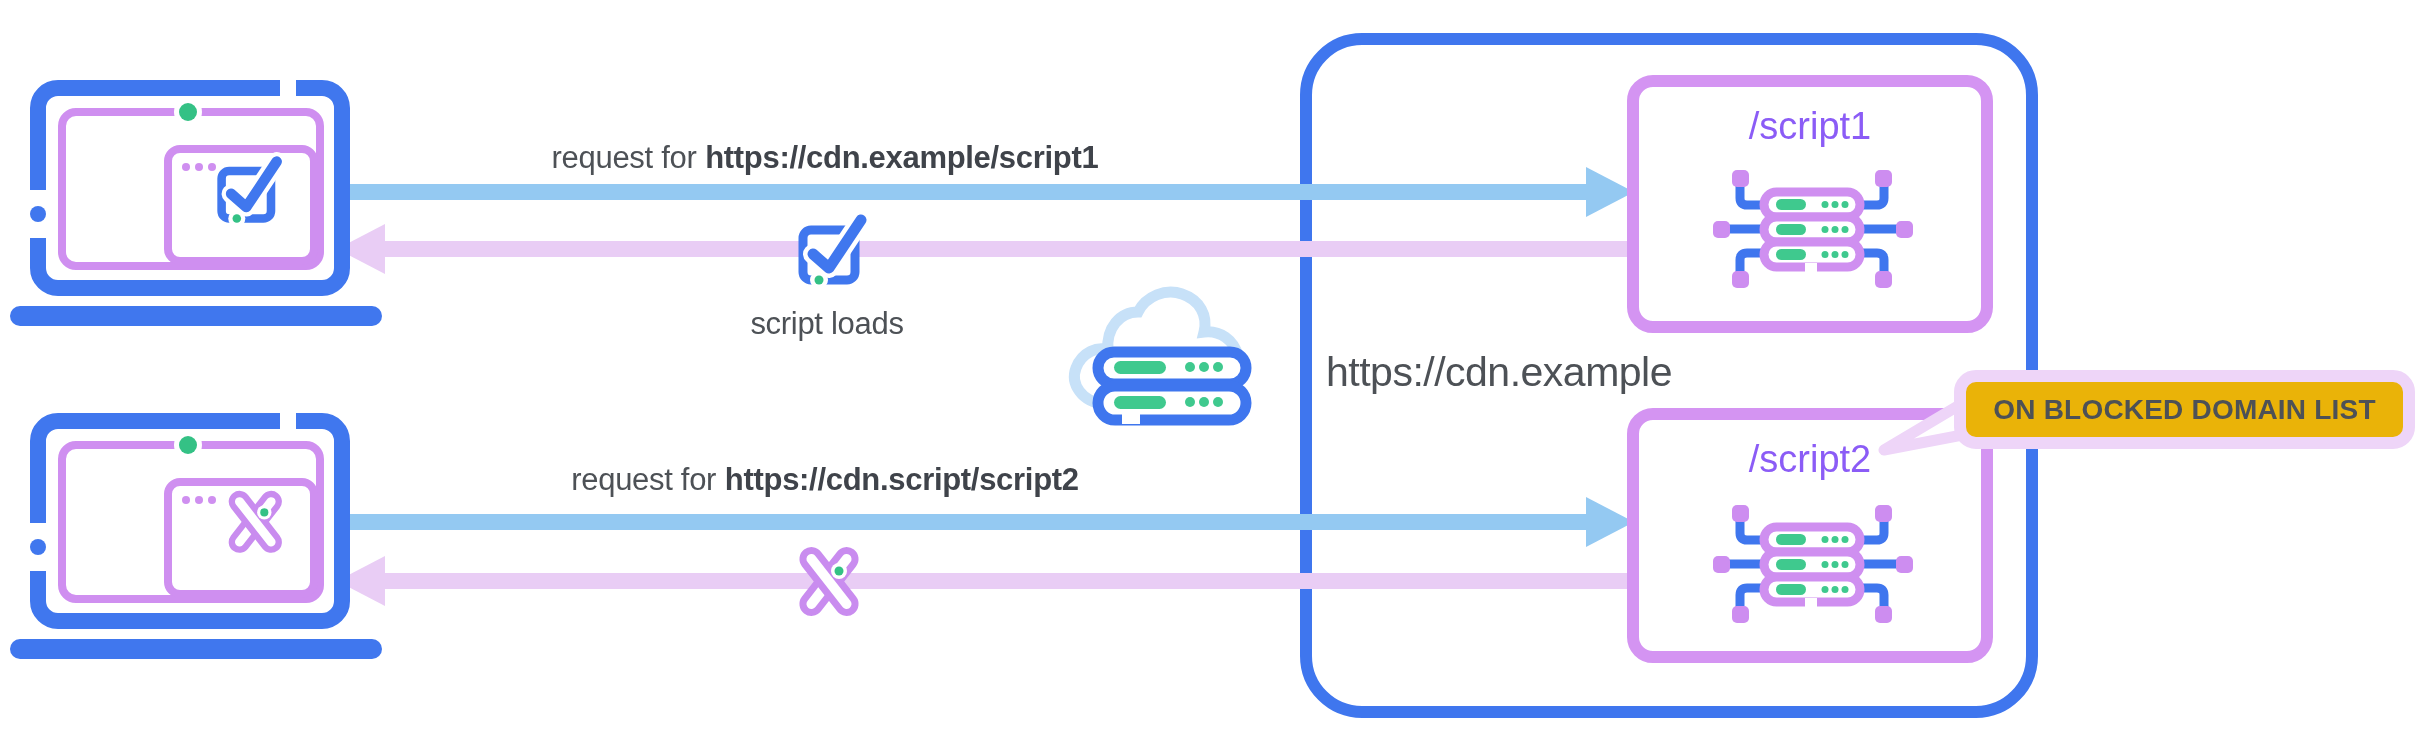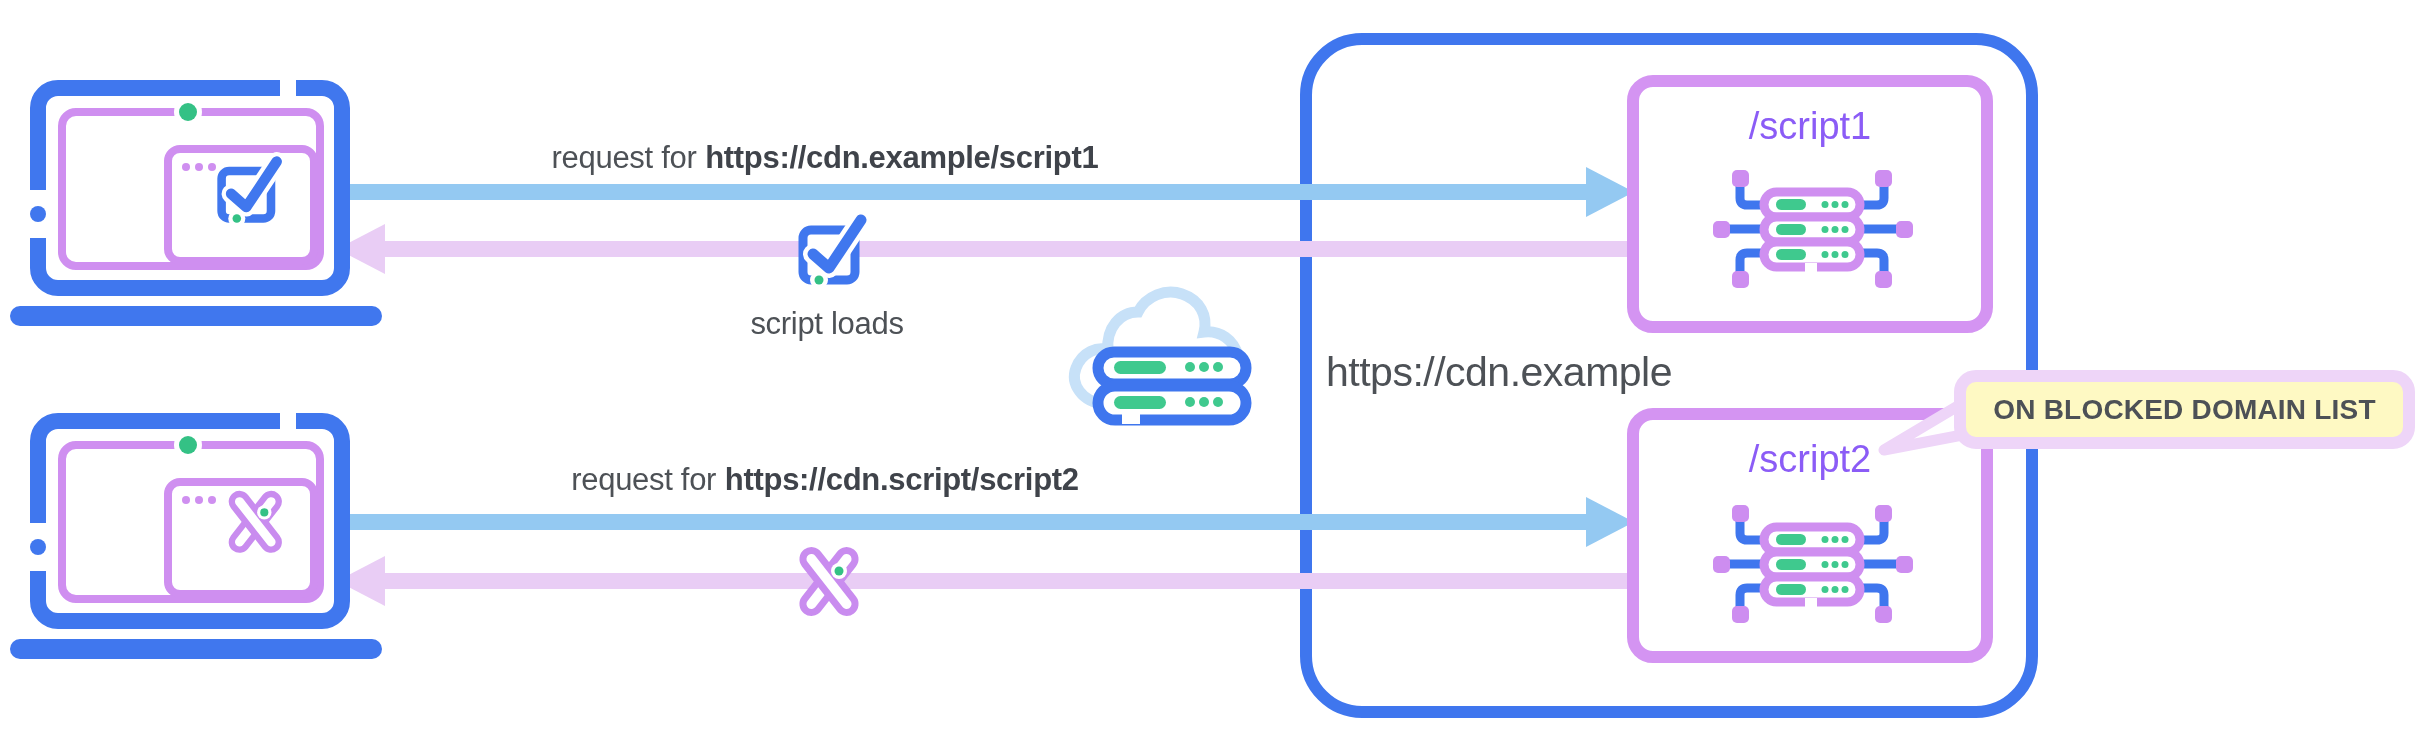--- a/index.html
+++ b/index.html
@@ -17,21 +17,21 @@
   
   .flow-label{width:620px;text-align:center;font-size:31px;color:#4d5156;letter-spacing:-0.3px;}
   .flow-label b{font-weight:700;color:#3f434a;}
   .req-prefix{margin-right:0.28em;}
   .lbl-req1{left:515px;top:140px;}
   .lbl-res1{left:517px;top:306px;}
   .lbl-req2{left:515px;top:462px;}
   .lbl-res2{left:517px;top:640px;}
   
   .callout{left:1954px;top:370px;width:437px;height:55px;border:12px solid #eed5f8;border-radius:22px;
-           background:#fef9c3;display:flex;align-items:center;justify-content:center;}
+           background:#eab308;display:flex;align-items:center;justify-content:center;}
   .callout span{font-size:28px;font-weight:700;color:#4d5156;letter-spacing:0.2px;white-space:nowrap;}
   svg{display:block;}
 </style>
 </head>
 <body>
 
 <div class="canvas">
 
   <div class="abs cdn-box"></div>
   <div class="abs cdn-label">https://cdn.example</div>

